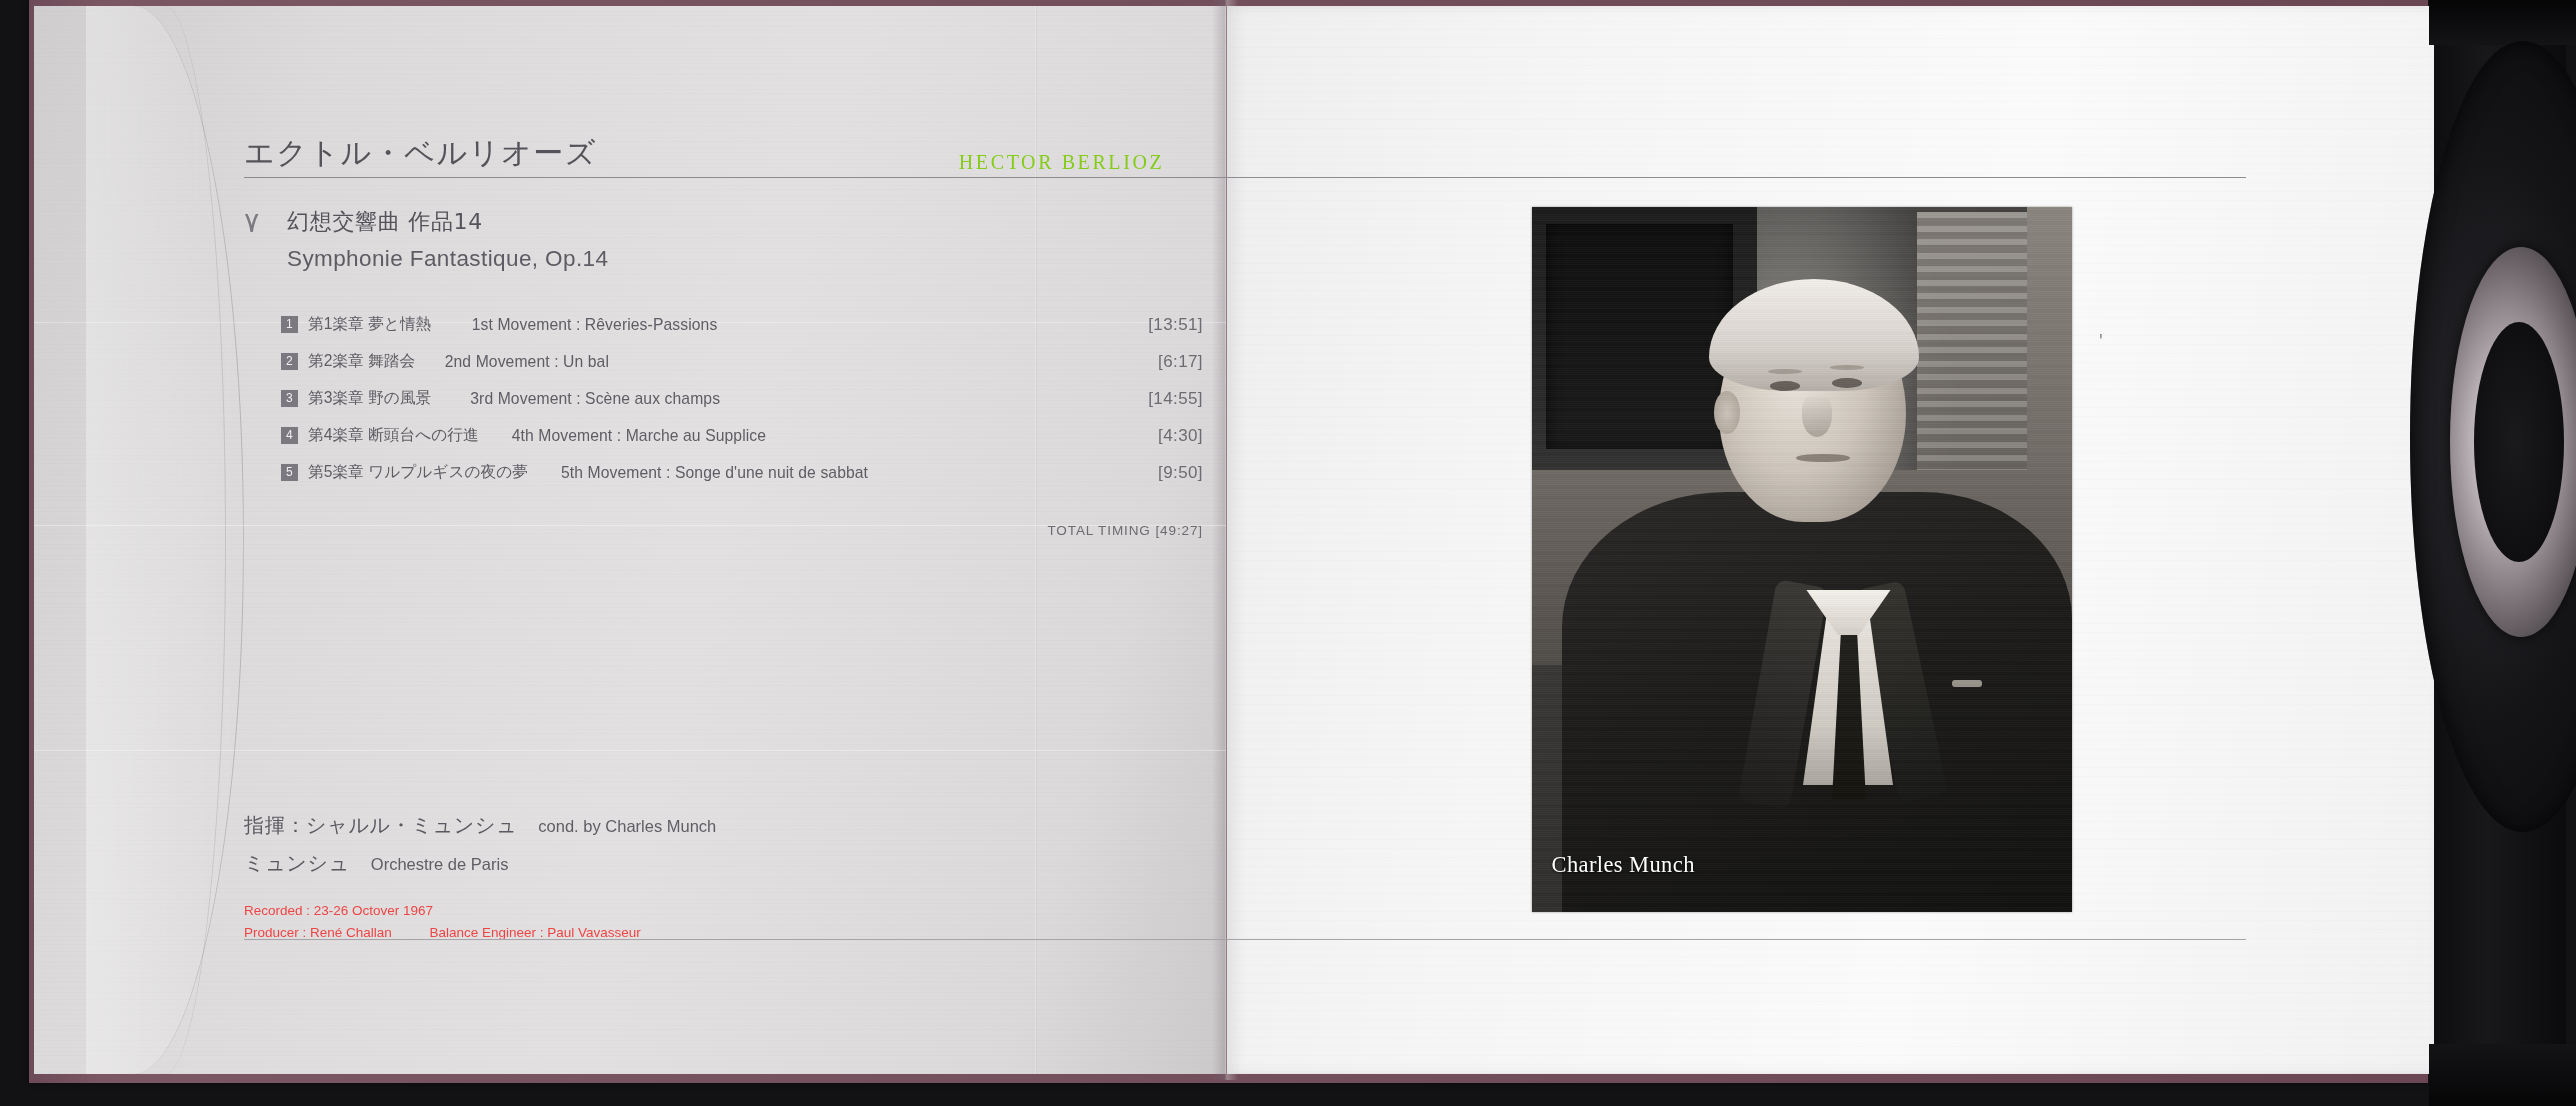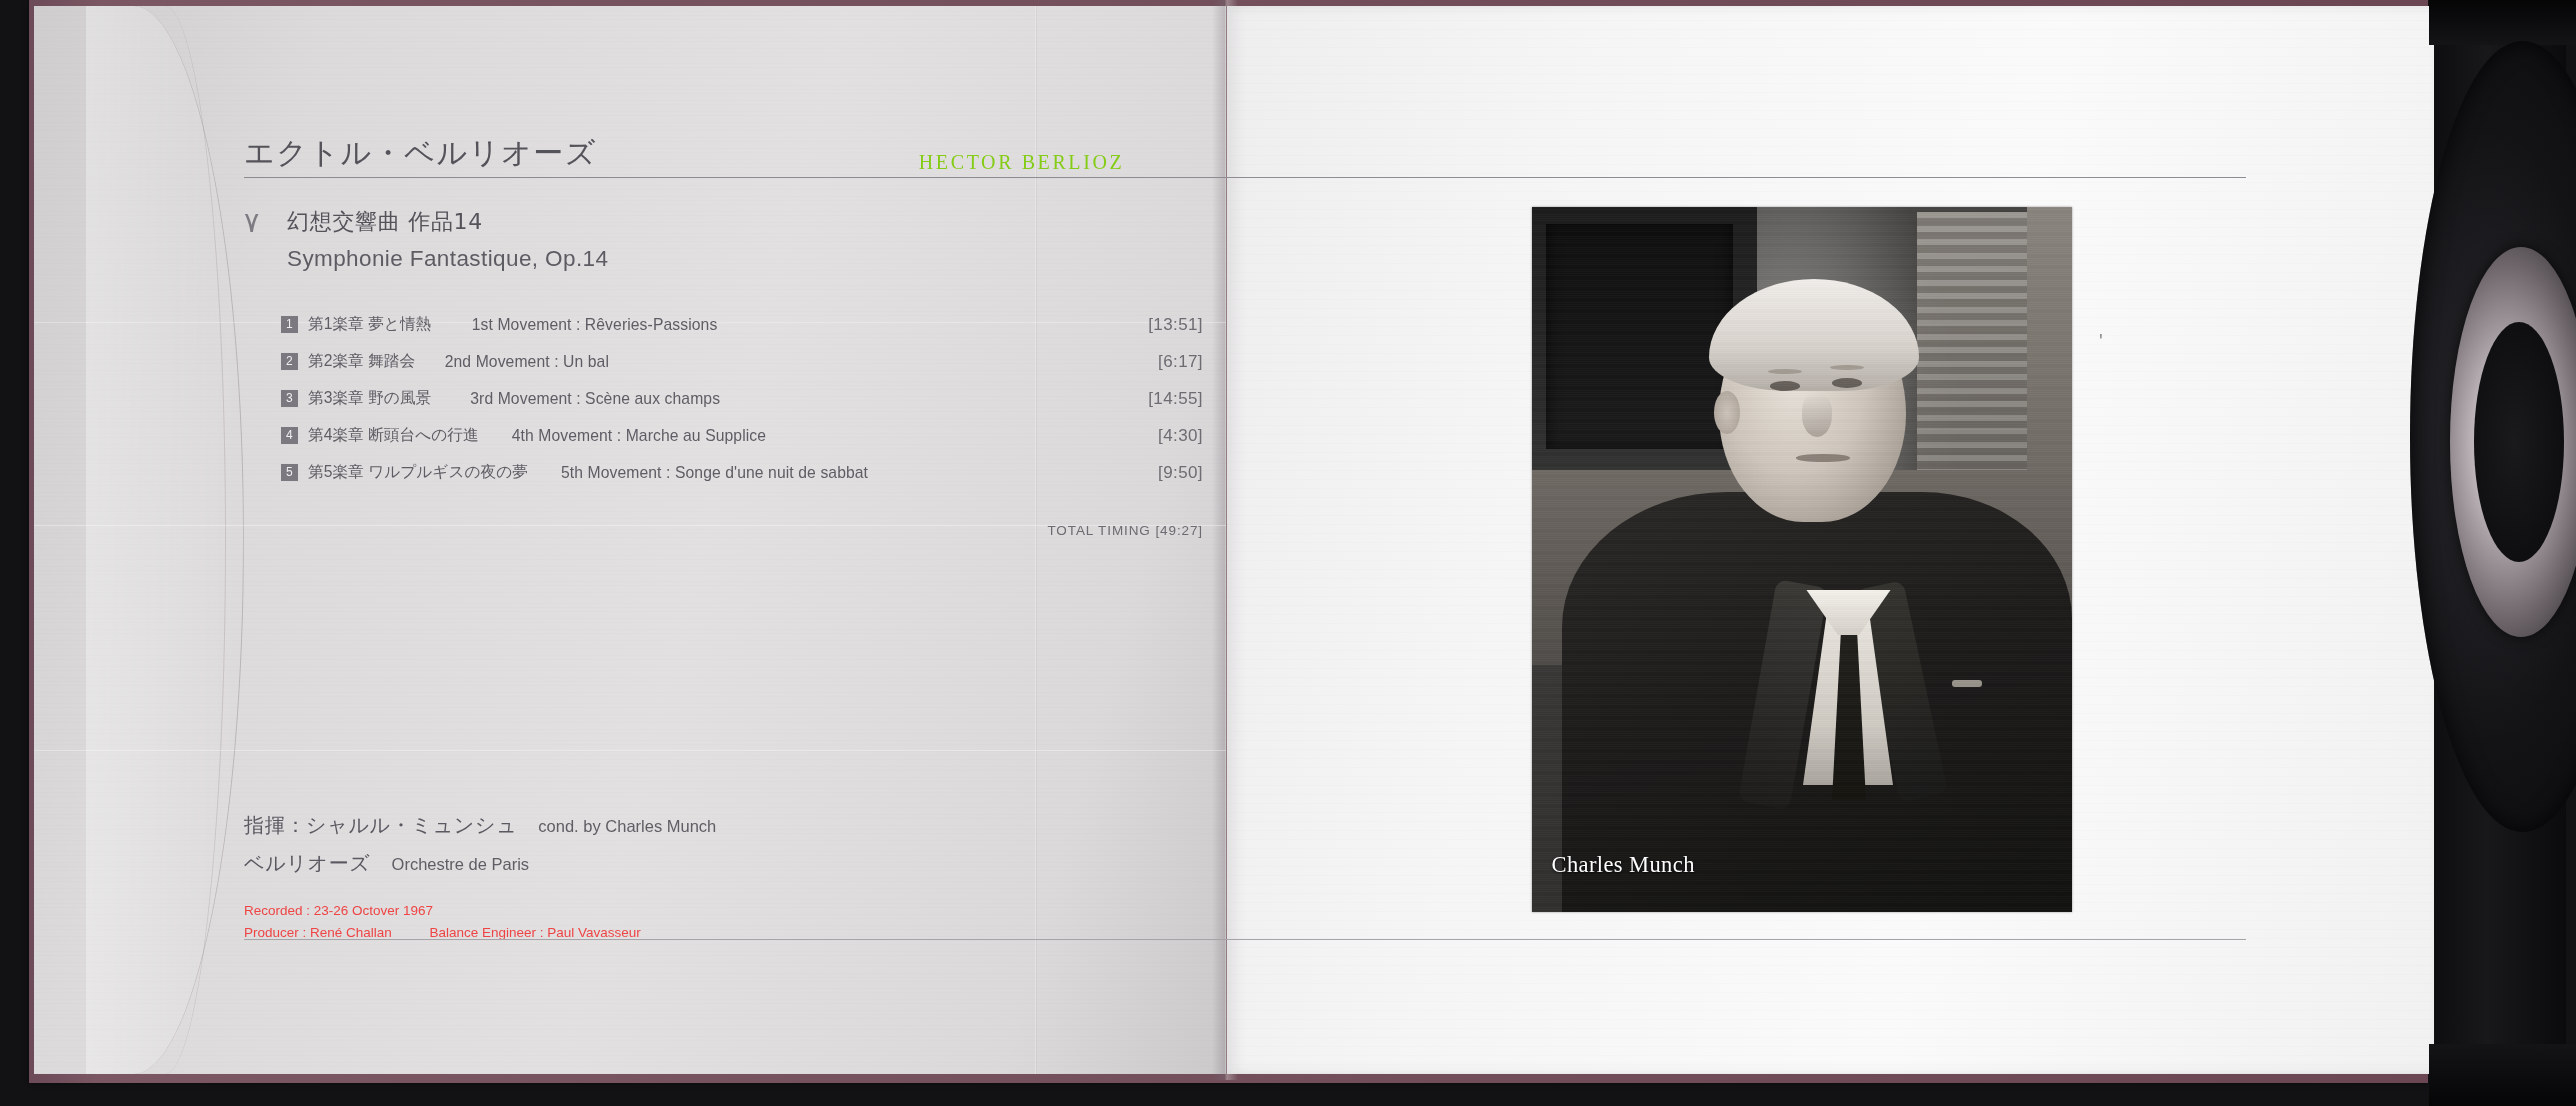--- a/index.html
+++ b/index.html
@@ -176,20 +176,21 @@
   }
 
   .composer-row {
     position: absolute;
     left: 210px;
     top: 127px;
     width: 907px;
     display: flex;
     align-items: flex-end;
     justify-content: flex-start;
+    gap: 40px;
   }
   .composer-jp {
     font-size: 30px;
     letter-spacing: 1.5px;
     color: #55535a;
     font-family: "DejaVu Sans", sans-serif;
     white-space: nowrap;
   }
   .composer-en {
     margin-left: 322px;
@@ -621,21 +622,21 @@
     </div>
 
     <div class="total-timing">TOTAL TIMING [49:27]</div>
 
     <div class="performers">
       <div class="perf-line">
         <span class="perf-jp">指揮：シャルル・ミュンシュ</span>
         <span class="perf-en">cond. by Charles Munch</span>
       </div>
       <div class="perf-line">
-        <span class="perf-jp">ベルリオーズ</span>
+        <span class="perf-jp">ミュンシュ</span>
         <span class="perf-en">Orchestre de Paris</span>
       </div>
     </div>
 
     <div class="creditblock">
       <div>Recorded : 23-26 Octover 1967</div>
       <div>
         <span>Producer : René Challan</span>
         <span class="credit-sep"></span>
         <span>Balance Engineer : Paul Vavasseur</span>

